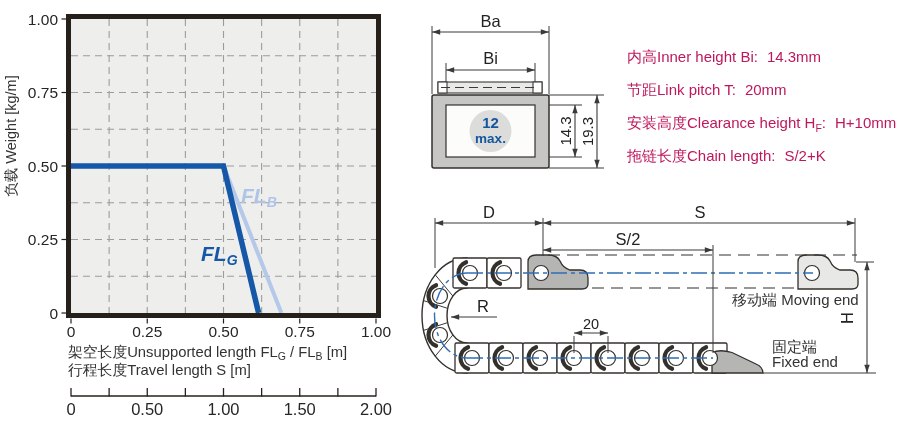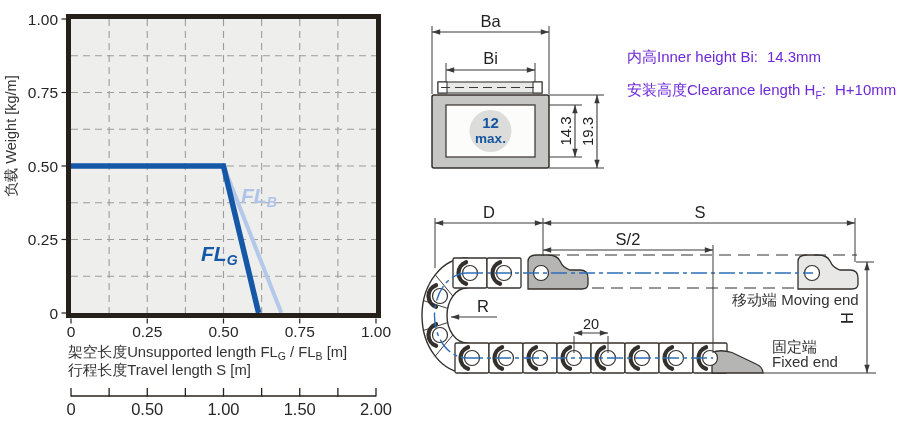--- a/index.html
+++ b/index.html
@@ -40,21 +40,21 @@
   .cavity{fill:#fcfcfb;stroke:#34302c;stroke-width:1.2;}
   .lid{fill:#e9e9e7;stroke:#3a3a3a;stroke-width:1.1;}
   .lidcap{fill:#ffffff;stroke:#3a3a3a;stroke-width:1.1;}
   .liddash{stroke:#3a3a3a;stroke-width:1.2;stroke-dasharray:9 5;fill:none;}
   .maxcircle{fill:#dcdcda;}
   .maxnum{font-size:15px;font-weight:bold;fill:#15569f;}
   .maxword{font-size:13.5px;font-weight:bold;fill:#15569f;}
 
   
   .spec{position:absolute;left:627px;top:43px;font-size:15px;line-height:27px;
-        color:#6d28d9;white-space:nowrap;}
+        color:#be185d;white-space:nowrap;}
   .spec sub{font-size:10.5px;}
   .spec .val{margin-left:9px;}
 </style>
 </head>
 <body>
 
 <div class="page">
 
   <svg id="chart-svg" width="420" height="429" viewBox="0 0 420 429">
     <rect x="66" y="14" width="315" height="304" fill="#eeeeec"></rect>
@@ -237,16 +237,18 @@
       <text class="dim-sm" x="171" y="329" text-anchor="middle">20</text>
       <text class="dim" transform="translate(433,318) rotate(-90)" text-anchor="middle">H</text>
       <text class="cnlab" x="312" y="305">移动端 Moving end</text>
       <text class="cnlab" x="352" y="352">固定端</text>
       <text class="cnlab" x="352" y="367">Fixed end</text>
     </g>
   </svg>
 
   <div class="spec">
     <div><span>内高Inner height Bi:</span><sub></sub><span></span><span class="val">14.3mm</span></div>
-    <div><span>安装高度Clearance length H</span><sub>F</sub><span>:</span><span class="val">H+10mm</span></div>
+    <div><span>节距Link pitch T:</span><sub></sub><span></span><span class="val">20mm</span></div>
+    <div><span>安装高度Clearance height H</span><sub>F</sub><span>:</span><span class="val">H+10mm</span></div>
+    <div><span>拖链长度Chain length:</span><sub></sub><span></span><span class="val">S/2+K</span></div>
   </div>
 
 </div>
 
 </body></html>

